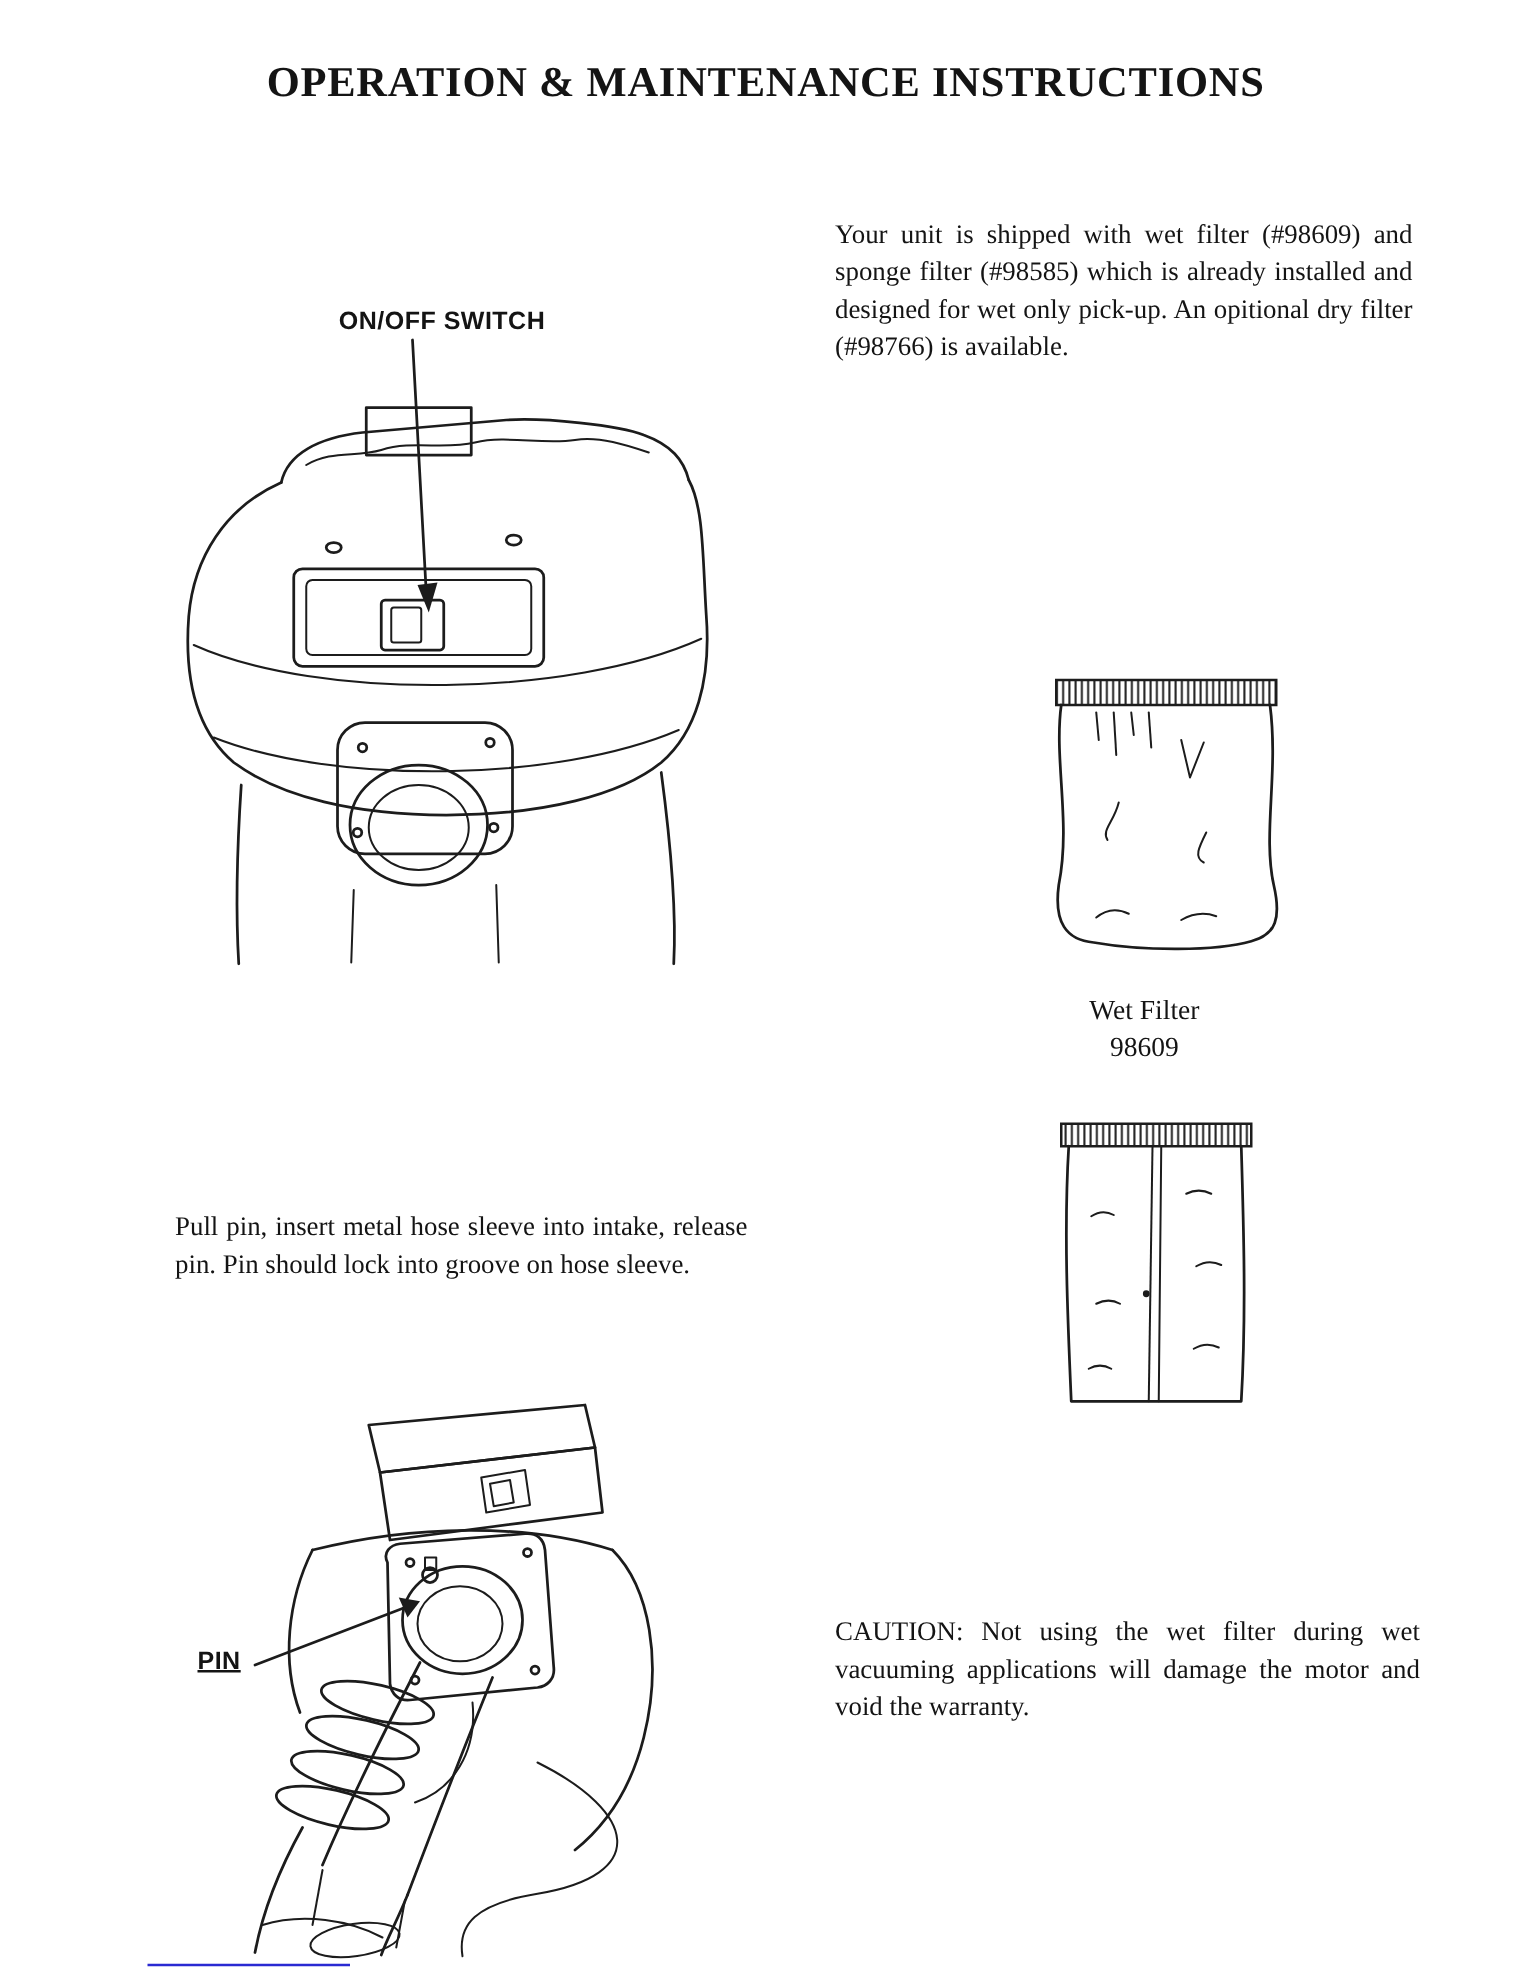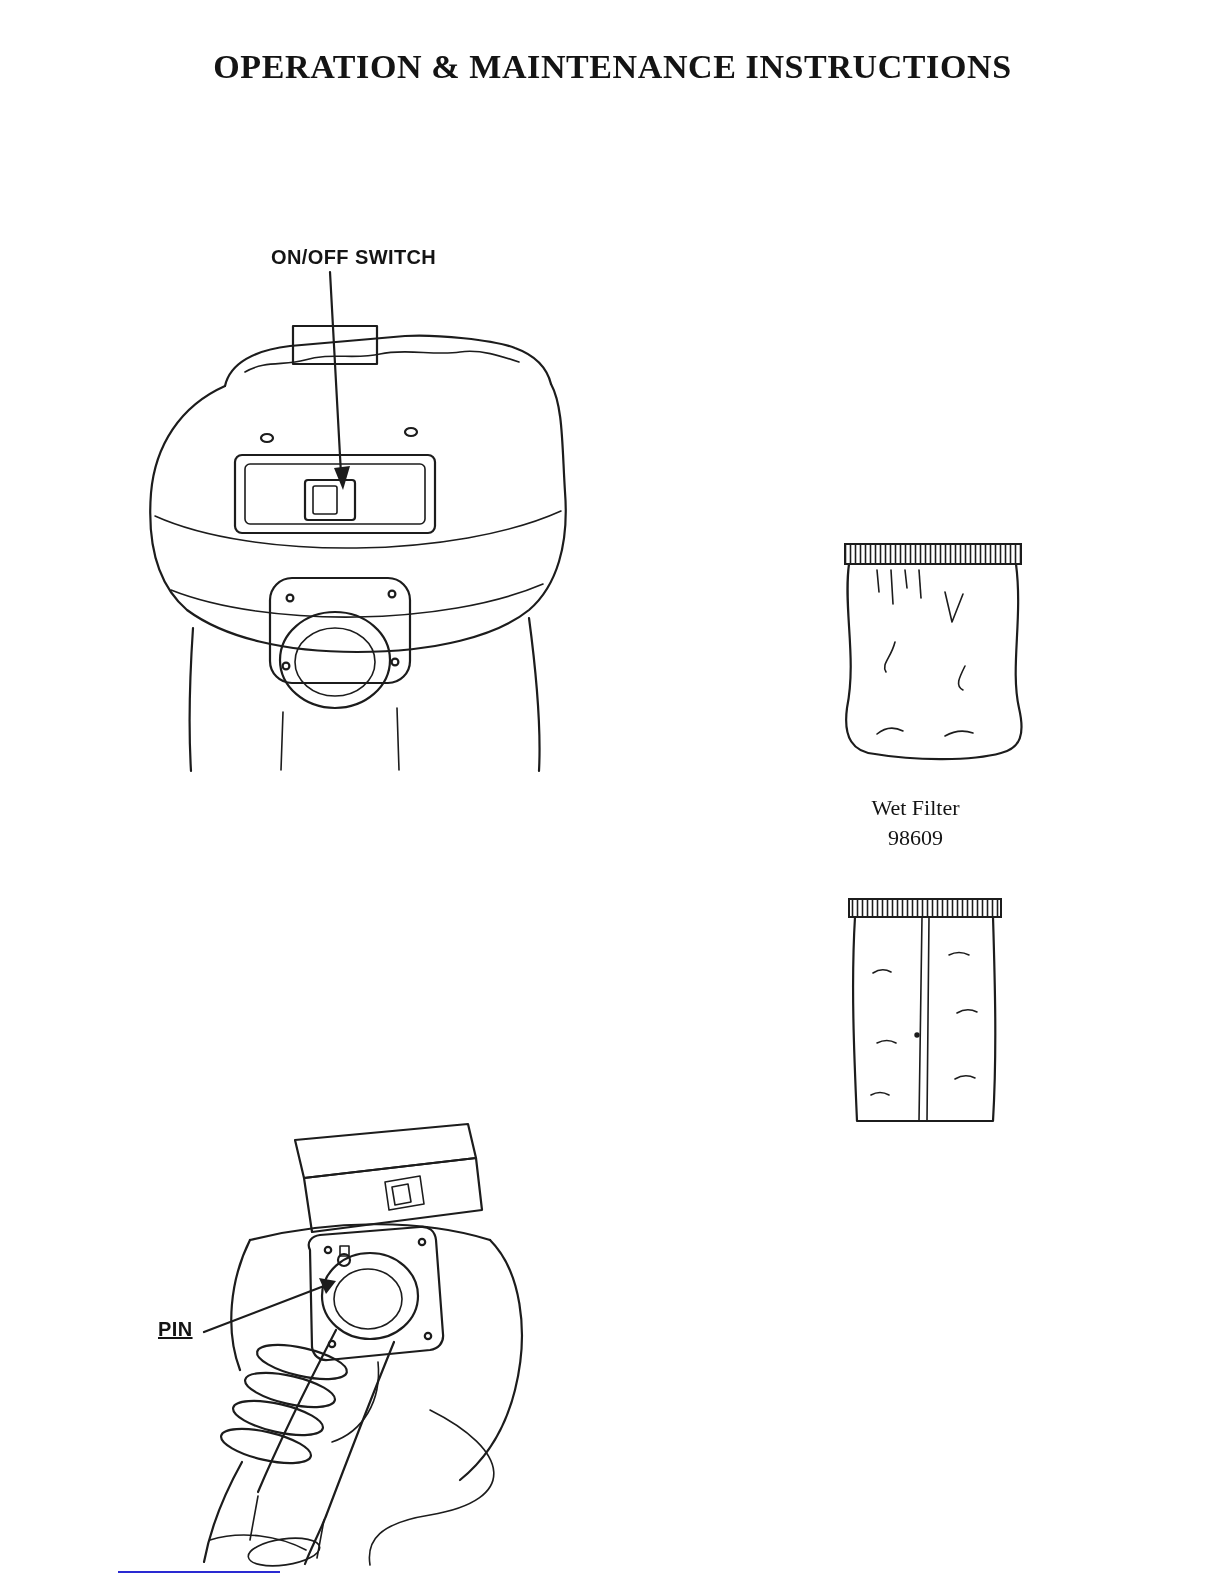--- a/index.html
+++ b/index.html
@@ -96,20 +96,21 @@
 
       <path d="M 88,360 C 84,420 84,470 86,503"></path>
       <path d="M 424,350 C 432,410 436,465 434,503"></path>
       <path class="sketch-thin" d="M 178,444 L 176,502"></path>
       <path class="sketch-thin" d="M 292,440 L 294,502"></path>
     </g>
     <polygon class="ink" points="229,200 245,198 238,222"></polygon>
   </svg>
 
 
+  <div class="abs body-text" style="left:668px;top:172px;width:462px;">Your unit is shipped with wet filter (#98609) and sponge filter (#98585) which is already installed and designed for wet only pick-up. An opitional dry filter (#98766) is available.</div>
 
 
   <svg class="figure" style="left:833px;top:538px;" width="200" height="230" viewBox="0 0 200 230">
     <defs>
       <pattern id="hatch1" width="5" height="20" patternUnits="userSpaceOnUse">
         <line x1="2.5" y1="0" x2="2.5" y2="20" stroke="#1c1c1c" stroke-width="1.6"></line>
       </pattern>
     </defs>
     <rect x="12" y="6" width="176" height="20" fill="url(#hatch1)" stroke="#1c1c1c" stroke-width="2"></rect>
     <g class="sketch">
@@ -150,20 +151,21 @@
       <path class="sketch-thin" d="M 104,62 q 10,-5 20,0"></path>
       <path class="sketch-thin" d="M 112,120 q 10,-6 20,-1"></path>
       <path class="sketch-thin" d="M 32,150 q 10,-5 19,0"></path>
       <path class="sketch-thin" d="M 110,186 q 10,-6 20,-1"></path>
       <path class="sketch-thin" d="M 26,202 q 9,-5 18,0"></path>
       <circle cx="72" cy="142" r="1.6" fill="#1c1c1c"></circle>
     </g>
   </svg>
 
 
+  <div class="abs body-text" style="left:140px;top:966px;width:458px;">Pull pin, insert metal hose sleeve into intake, release pin.  Pin should lock into groove on hose sleeve.</div>
 
   <div class="abs fig-label-sans" style="left:158px;top:1318px;text-decoration:underline;">PIN</div>
 
   <svg class="figure" style="left:90px;top:1110px;" width="450" height="455" viewBox="0 0 450 455">
     <g class="sketch">
 
       <path d="M 205,30 L 378,14 L 386,48 L 214,68 Z"></path>
       <path d="M 214,68 L 386,48 L 392,100 L 222,122 Z"></path>
 
       <path class="sketch-thin" d="M 295,72 L 330,66 L 334,94 L 299,100 Z"></path>
@@ -203,16 +205,17 @@
       <path class="sketch-thin" d="M 234,410 L 227,448"></path>
       <ellipse class="sketch-thin" cx="194" cy="442" rx="36" ry="13" transform="rotate(-8 194 442)"></ellipse>
 
       <path class="sketch-thin" d="M 340,300 C 420,340 430,390 340,405 C 290,413 276,430 280,455"></path>
 
       <line x1="114" y1="222" x2="234" y2="176"></line>
     </g>
     <polygon class="ink" points="246,171 229,168 236,184"></polygon>
   </svg>
 
+  <div class="abs body-text" style="left:668px;top:1290px;width:468px;">CAUTION:  Not using the wet filter during wet vacuuming applications will damage the motor and void the warranty.</div>
 
   <div class="abs blue-rule" style="left:118px;top:1571px;width:162px;"></div>
 
 </div>
 
 </body></html>

